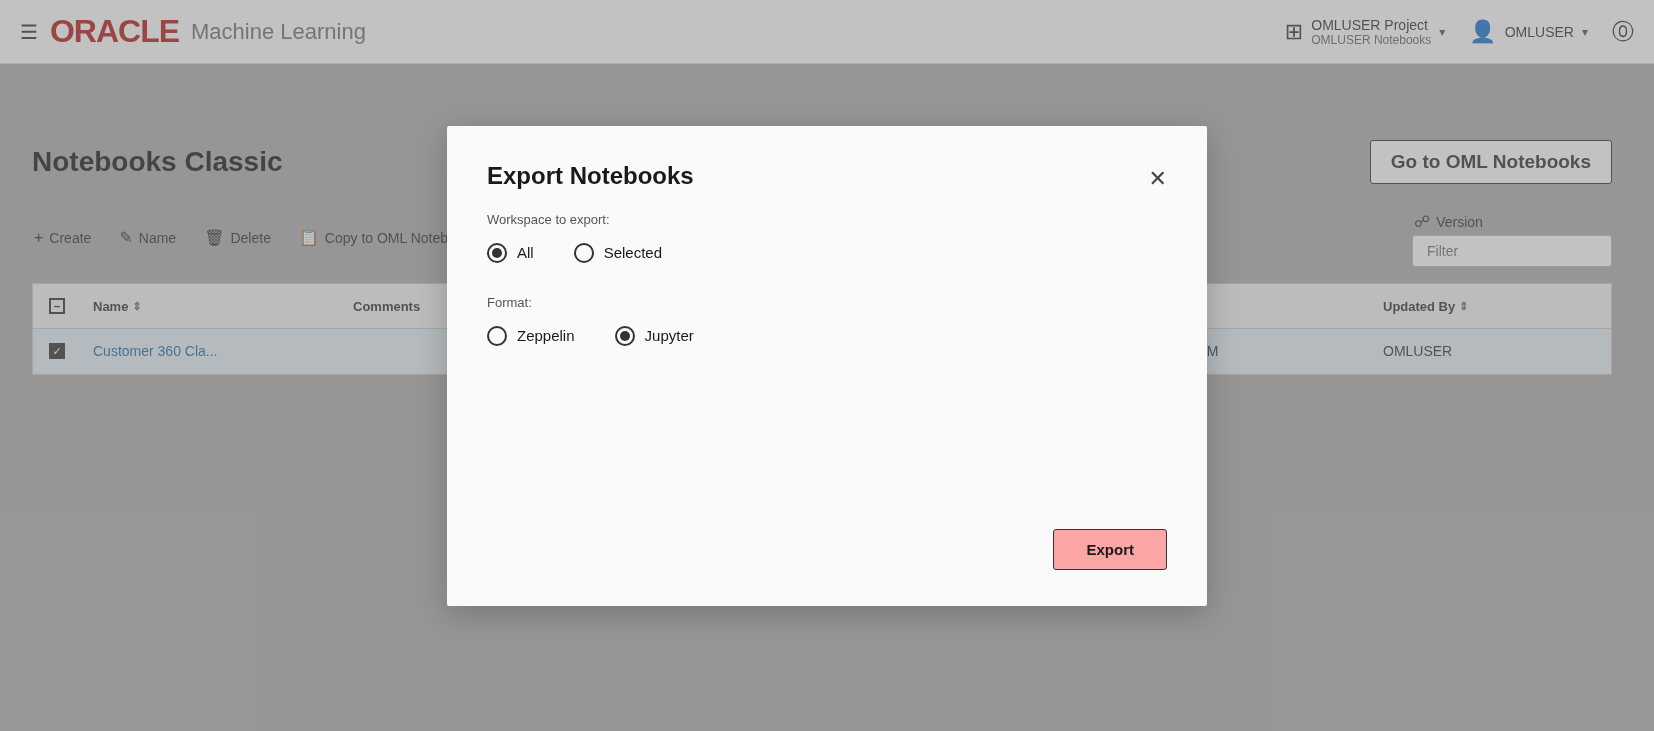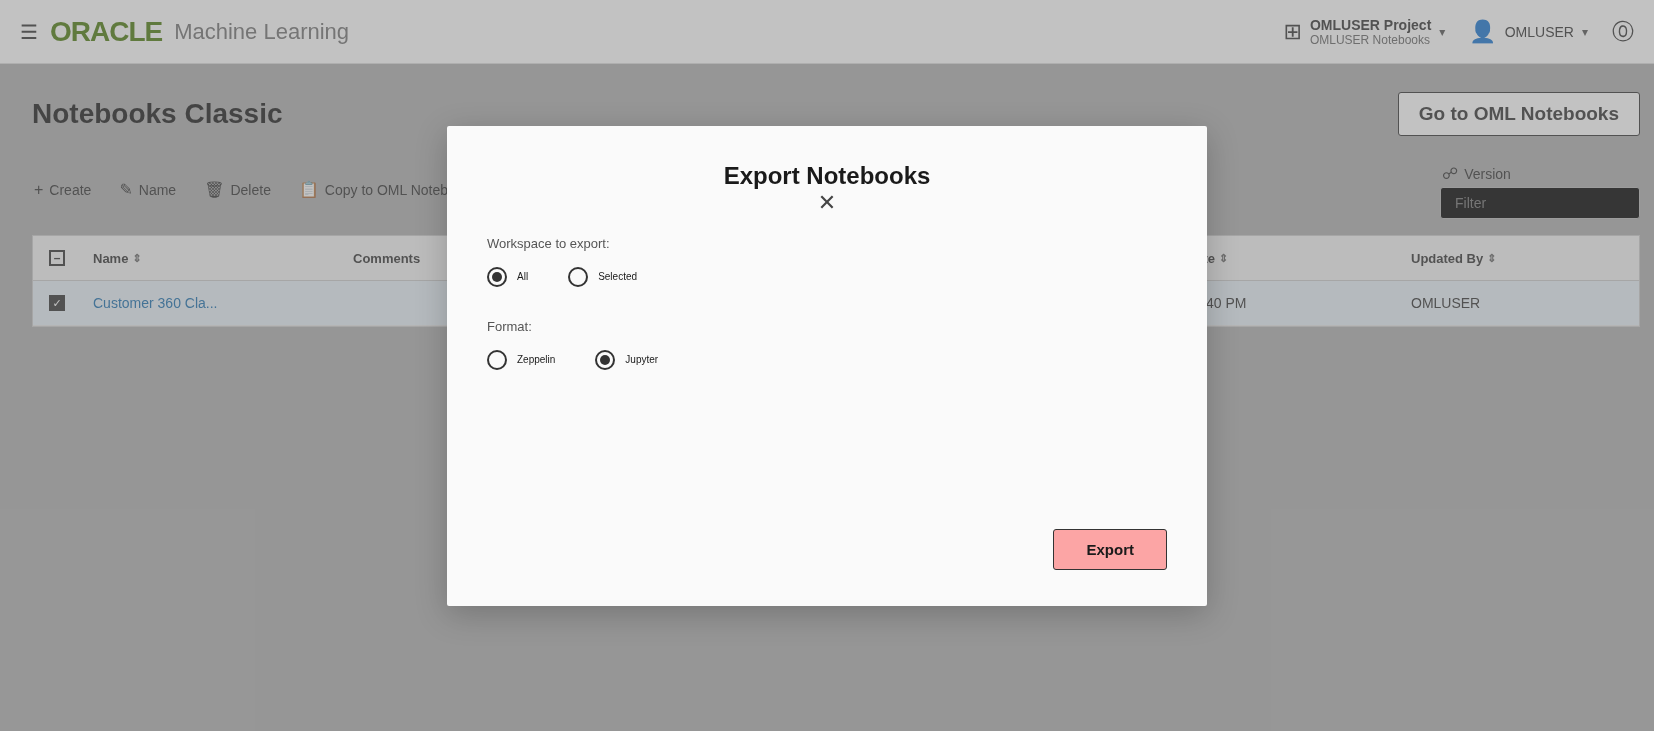--- a/index.html
+++ b/index.html
@@ -28,24 +28,24 @@
       align-items: center;
       gap: 12px;
       flex: 1;
     }
     .hamburger-icon {
       font-size: 20px;
       cursor: pointer;
       color: #333;
     }
     .brand-oracle {
-      font-size: 28px;
+      font-size: 32px;
       font-weight: 900;
       letter-spacing: -1px;
-      color: #4d7c0f;
+      color: #b91c1c;
       font-family: Arial, sans-serif;
     }
     .brand-ml {
       font-size: 22px;
       font-weight: 300;
       color: #737373;
       font-family: Arial, sans-serif;
     }
     .header-right {
       display: flex;
@@ -61,21 +61,21 @@
     .project-icon {
       font-size: 22px;
       color: #333;
     }
     .project-text {
       display: flex;
       flex-direction: column;
     }
     .project-name {
       font-size: 14px;
-      font-weight: 700;
+      font-weight: 400;
       color: #333;
     }
     .workspace-name {
       font-size: 12px;
       color: #666;
     }
     .chevron-down {
       font-size: 12px;
       color: #555;
     }
@@ -95,22 +95,23 @@
       color: #333;
     }
     .help-icon {
       font-size: 22px;
       color: #333;
       cursor: pointer;
     }
 
     
     .main-content {
-      padding: 28px 14px 20px 32px;
+      padding: 28px 42px 20px 32px;
       position: relative;
+      margin-top: 48px;
     }
 
     
     .page-title-row {
       display: flex;
       align-items: center;
       justify-content: space-between;
       margin-bottom: 24px;
     }
     .page-title {
@@ -154,21 +155,21 @@
     .toolbar-right {
       margin-left: auto;
     }
     .filter-input {
       border: 1.5px solid #bbb;
       padding: 7px 14px;
       font-size: 14px;
       width: 200px;
       border-radius: 3px;
       color: #888;
-      background: #000000;
+      background: #ffffff;
     }
 
     
     .table-container {
       background: #fff;
       border: 1px solid #ccc;
     }
     .table-header {
       display: grid;
       grid-template-columns: 48px 260px 1fr 240px 240px;
@@ -252,24 +253,23 @@
       min-height: 480px;
       border-radius: 2px;
       box-shadow: 0 8px 32px rgba(0,0,0,0.22);
       position: relative;
       padding: 36px 40px 36px 40px;
       display: flex;
       flex-direction: column;
     }
     .modal-header {
       display: flex;
-      align-items: center;
+      align-items: flex-end;
       justify-content: space-between;
       margin-bottom: 22px;
-      flex-direction: column;
     }
     .modal-title {
       font-size: 24px;
       font-weight: 800;
       color: #1a1a1a;
     }
     .modal-close {
       font-size: 22px;
       color: #444;
       cursor: pointer;
@@ -307,21 +307,21 @@
       flex-shrink: 0;
     }
     .radio-circle.selected::after {
       content: '';
       width: 10px;
       height: 10px;
       border-radius: 50%;
       background: #333;
     }
     .radio-label {
-      font-size: 10px;
+      font-size: 15px;
       color: #1a1a1a;
     }
     .modal-footer {
       margin-top: auto;
       display: flex;
       justify-content: flex-end;
       padding-top: 24px;
     }
     .export-btn {
       padding: 11px 32px;

